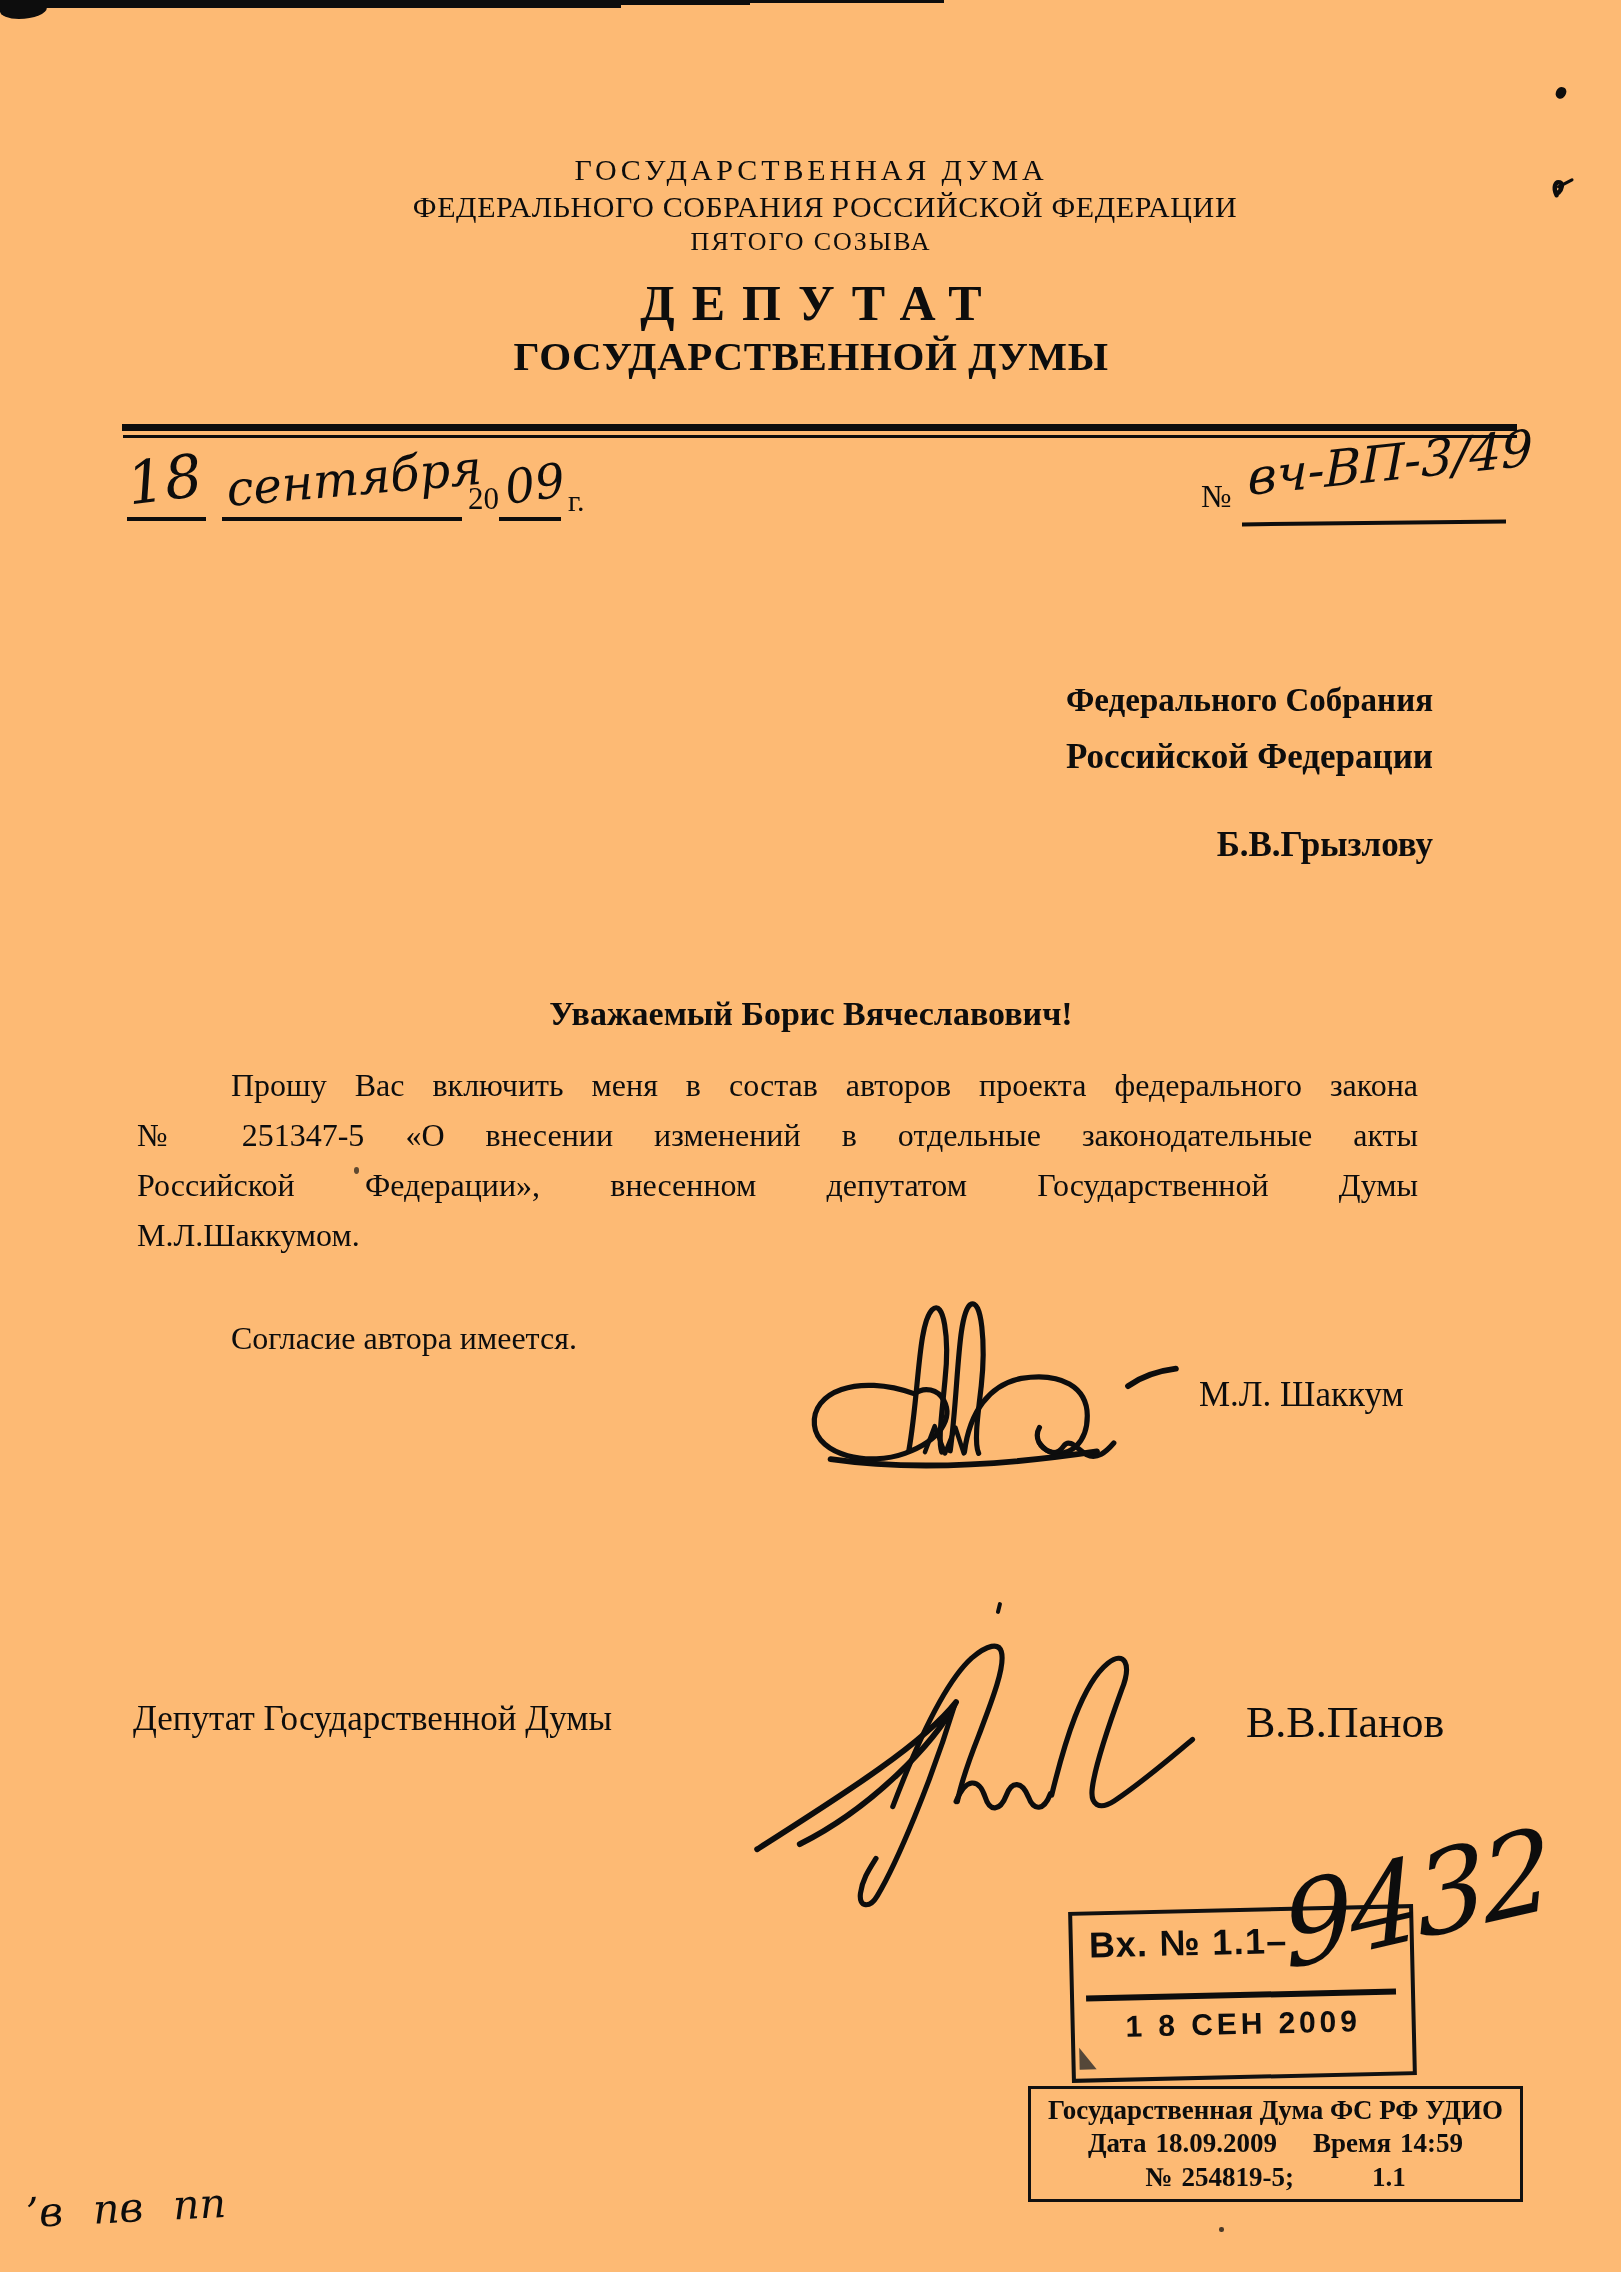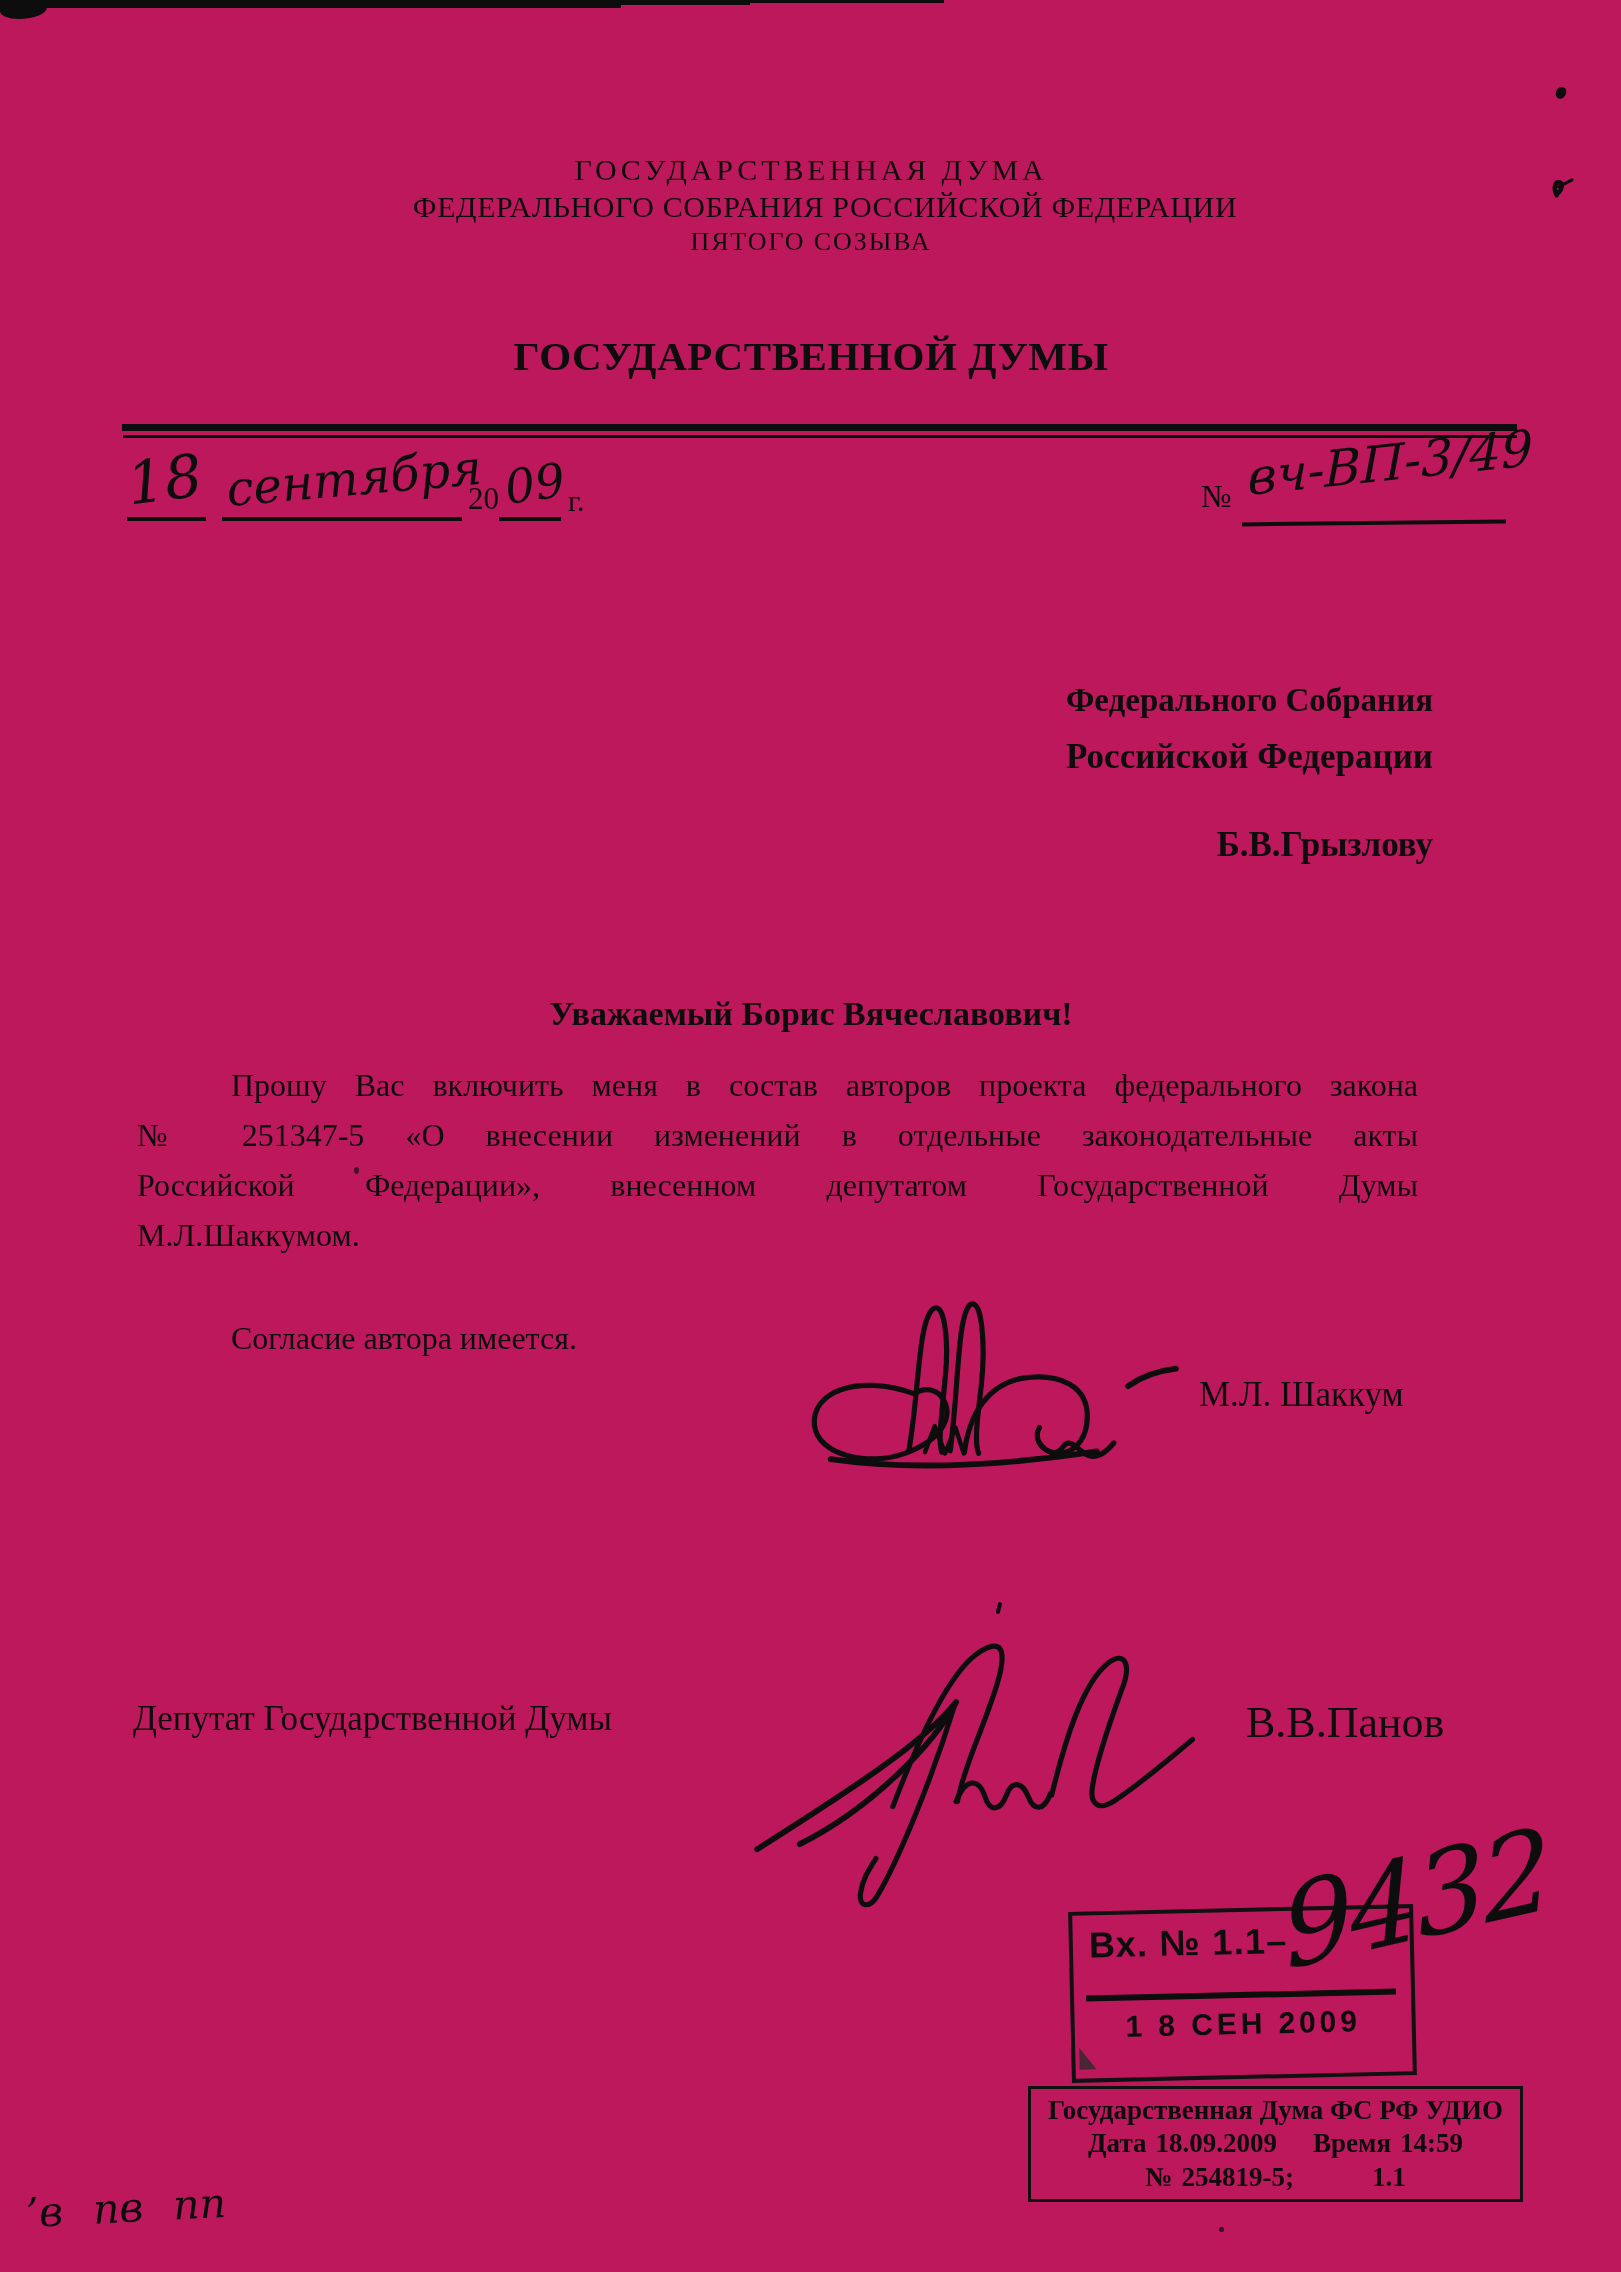--- a/index.html
+++ b/index.html
@@ -1,16 +1,16 @@
 <!DOCTYPE html>
 <html style="font-size:10.3px"><head>
 <meta charset="utf-8">
 <style>
   html,body{margin:0;padding:0;background:#e8e8e8;}
-  .page{position:relative;width:1622px;height:2273px;background:#be185d;overflow:hidden;
+  .page{position:relative;width:1622px;height:2273px;background:#fdba74;overflow:hidden;
         font-family:"Liberation Serif",serif;color:#0d0d0d;}
   .abs{position:absolute;line-height:1;white-space:nowrap;}
   .center{left:0;right:0;text-align:center;}
   .b{font-weight:bold;}
   .hw{font-family:"DejaVu Serif",serif;font-style:italic;}
   .ink{background:#0d0d0d;}
   .para{position:absolute;left:137px;width:1281px;font-size:32px;}
   .para .pl{line-height:50px;text-align:justify;text-align-last:justify;}
   .para .pl.last{text-align:left;text-align-last:left;}
   .para .pl.indent{text-indent:94px;}
@@ -38,20 +38,21 @@
 
   <div class="abs ink" style="left:1556px;top:87px;width:10.3px;height:11.6px;border-radius:50% 40% 55% 45%;transform:rotate(18deg);"></div>
   <svg class="abs sig" style="left:1550px;top:176px;" width="26" height="23" viewBox="0 0 40 36">
     <path d="M10,30 C4,18 8,8 15,10 C20,12 19,20 13,26" stroke-width="7"></path>
     <path d="M13,17 L34,6" stroke-width="5"></path>
   </svg>
 
   <div class="abs center" style="top:155px;font-size:30px;letter-spacing:3.9px;">ГОСУДАРСТВЕННАЯ ДУМА</div>
   <div class="abs center" style="top:192px;font-size:30px;letter-spacing:0.6px;padding-left:28px;">ФЕДЕРАЛЬНОГО СОБРАНИЯ РОССИЙСКОЙ ФЕДЕРАЦИИ</div>
   <div class="abs center" style="top:229px;font-size:26px;letter-spacing:1.9px;">ПЯТОГО СОЗЫВА</div>
+  <div class="abs center b" style="top:278px;font-size:50px;letter-spacing:17px;padding-left:17px;">ДЕПУТАТ</div>
   <div class="abs center b" style="top:336px;font-size:41px;letter-spacing:0.6px;">ГОСУДАРСТВЕННОЙ ДУМЫ</div>
 
   <div class="abs ink" style="left:122px;top:424px;width:1395px;height:6.5px;"></div>
   <div class="abs ink" style="left:123px;top:435px;width:1394px;height:3.2px;"></div>
 
   <div class="abs hw" style="left:127px;top:450px;font-size:59px;transform:rotate(-7deg);">18</div>
   <div class="abs ink" style="left:127px;top:517px;width:79px;height:3.9px;"></div>
   <div class="abs hw" style="left:226px;top:454px;font-size:48px;transform:rotate(-5deg);">сентября</div>
   <div class="abs ink" style="left:222px;top:517px;width:240px;height:3.9px;"></div>
   <div class="abs" style="left:468px;top:483px;font-size:31px;">20</div>

